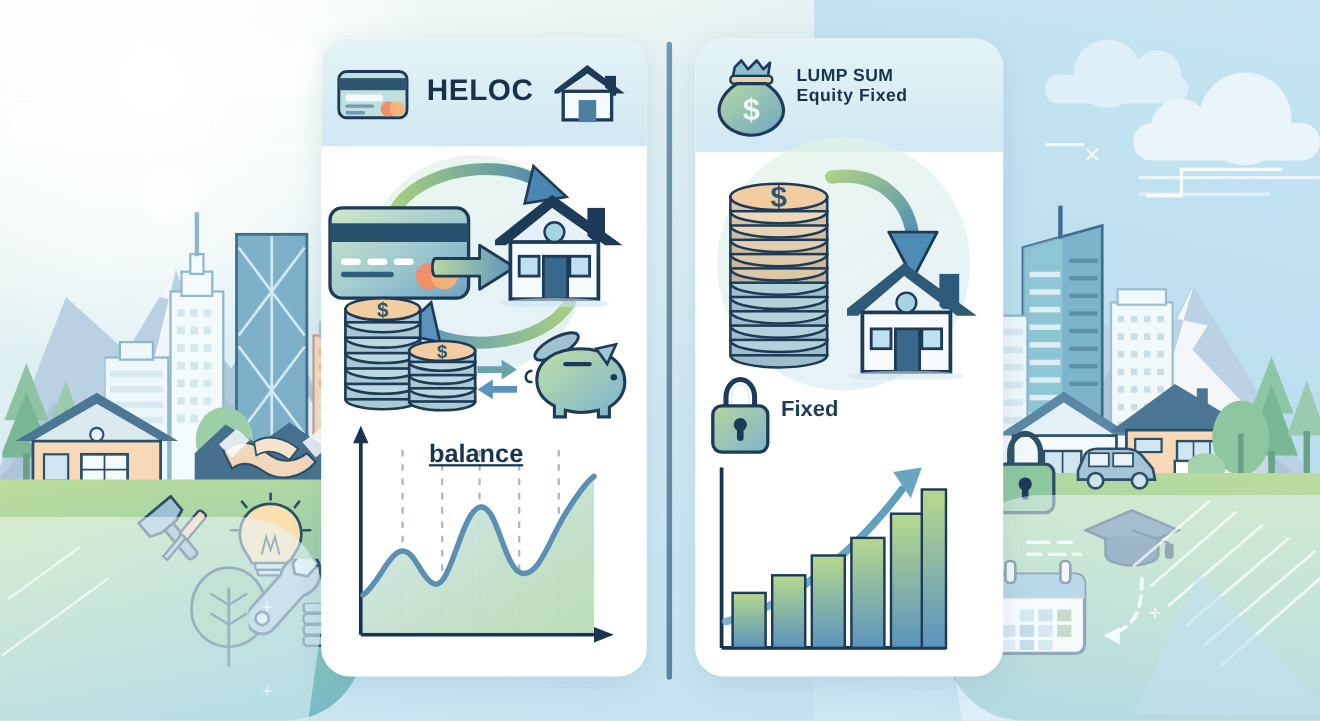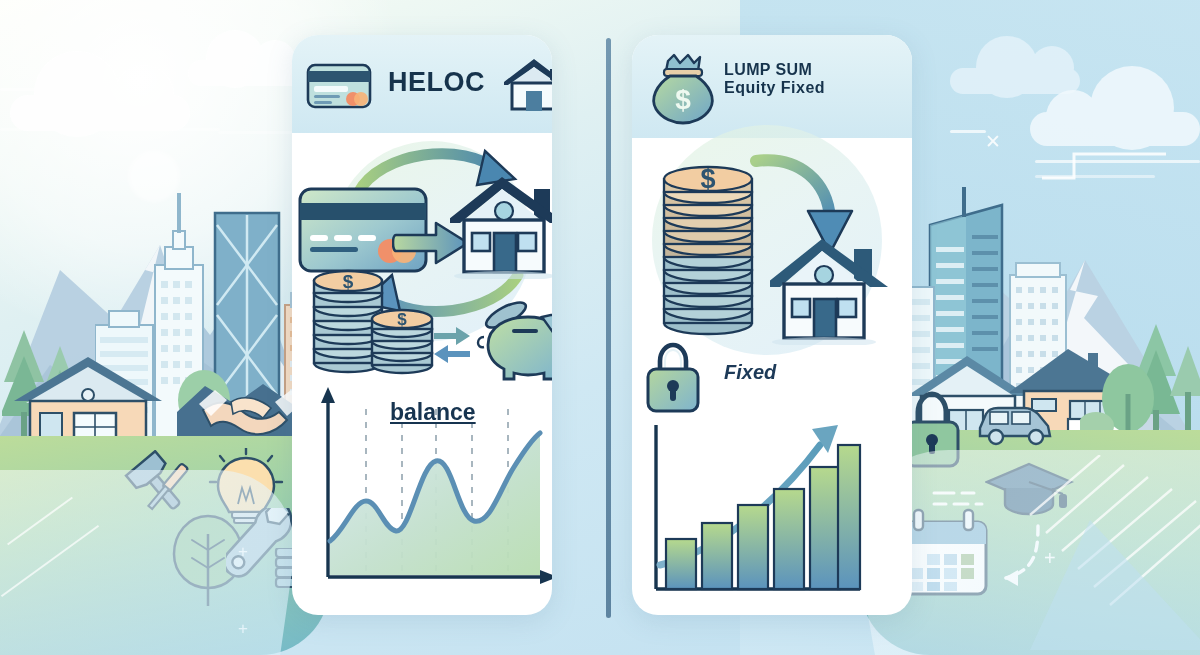--- a/index.html
+++ b/index.html
@@ -49,21 +49,21 @@
   .sheet{position:absolute;background:linear-gradient(135deg,rgba(255,255,255,.55),rgba(214,238,249,.75));}
   .sheet-bl{left:-40px;top:470px;width:330px;height:230px;transform:skewX(-8deg);
     border-top-right-radius:90px;opacity:.9;}
   .sheet-br{right:-60px;top:450px;width:400px;height:240px;transform:skewX(10deg);
     border-top-left-radius:110px;opacity:.85;}
   .diag{position:absolute;height:2px;background:rgba(255,255,255,.7);transform:rotate(-36deg);}
 
   
   .panel{position:absolute;top:35px;height:580px;background:#ffffff;border-radius:26px;
     box-shadow:0 6px 26px rgba(90,130,160,.17);overflow:hidden;}
-  .panel-left{left:292px;width:260px;}
+  .panel-left{left:292px;width:296px;}
   .panel-right{left:632px;width:280px;}
   .panel-head{position:absolute;left:0;top:0;width:100%;height:98px;
     background:linear-gradient(180deg,#e4f3f7 0%,#d8edf4 55%,#cfe8f2 100%);
     display:flex;align-items:center;}
   .panel-head.right{height:103px;}
   .head-title{color:#16334c;font-weight:700;letter-spacing:.5px;}
   .title-heloc{font-size:27px;}
   .title-lump{font-size:16px;line-height:1.12;}
   .title-lump .l1{display:block;text-transform:uppercase;letter-spacing:.4px;}
   .title-lump .l2{display:block;}
@@ -731,21 +731,21 @@
             <stop offset="0%" stop-color="#b4d69e"></stop>
               <stop offset="100%" stop-color="#7fb4cd"></stop>
           </linearGradient>
         </defs>
         <path d="M16,30 L16,20 C16,11 22,4 29,4 C36,4 42,11 42,20 L42,30" fill="none" stroke="#1d3a58" stroke-width="4.6"></path>
         <path d="M21,30 L21,20 C21,14 24,9 29,9 C34,9 37,14 37,20 L37,30" fill="none" stroke="#e6f2f6" stroke-width="2"></path>
         <rect x="4" y="28" width="50" height="42" rx="8" fill="url(#lockg)" stroke="#1d3a58" stroke-width="3"></rect>
         <circle cx="29" cy="45" r="6" fill="#1d3a58"></circle>
         <rect x="26" y="47" width="6" height="13" rx="3" fill="#1d3a58"></rect>
       </svg>
-      <div class="fixed-label" style="left:92px;top:228px;font-style:italic;">Fixed</div>
+      <div class="fixed-label" style="left:78px;top:228px;">Fixed</div>
 
       <svg class="abs" style="left:10px;top:278px;" width="262" height="200">
         <defs>
           <linearGradient id="barg" x1="0" y1="0" x2="0" y2="1">
             <stop offset="0%" stop-color="#b6d98d"></stop>
               <stop offset="100%" stop-color="#5b93bd"></stop>
           </linearGradient>
           <linearGradient id="trendg" x1="0" y1="1" x2="1" y2="0">
             <stop offset="0%" stop-color="#7fb1cb"></stop>
               <stop offset="100%" stop-color="#5a9cba"></stop>

